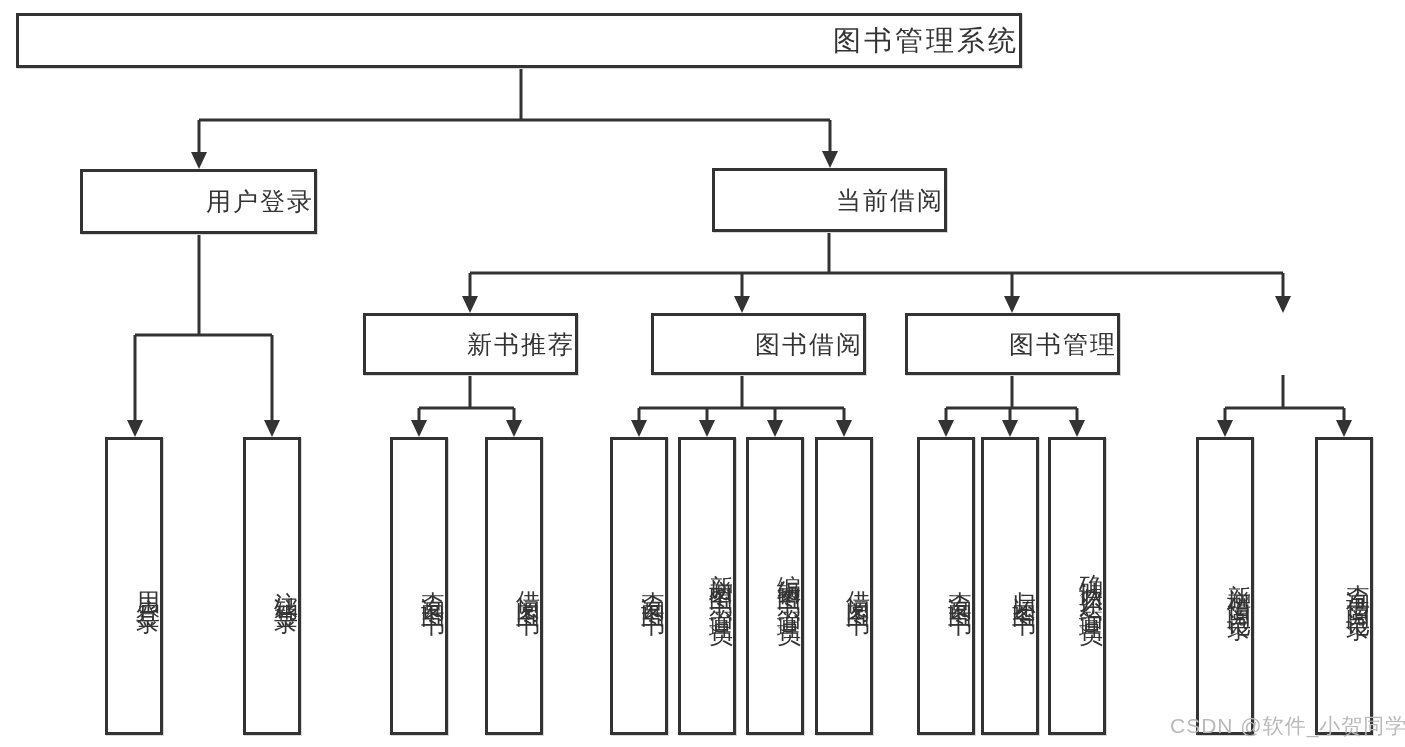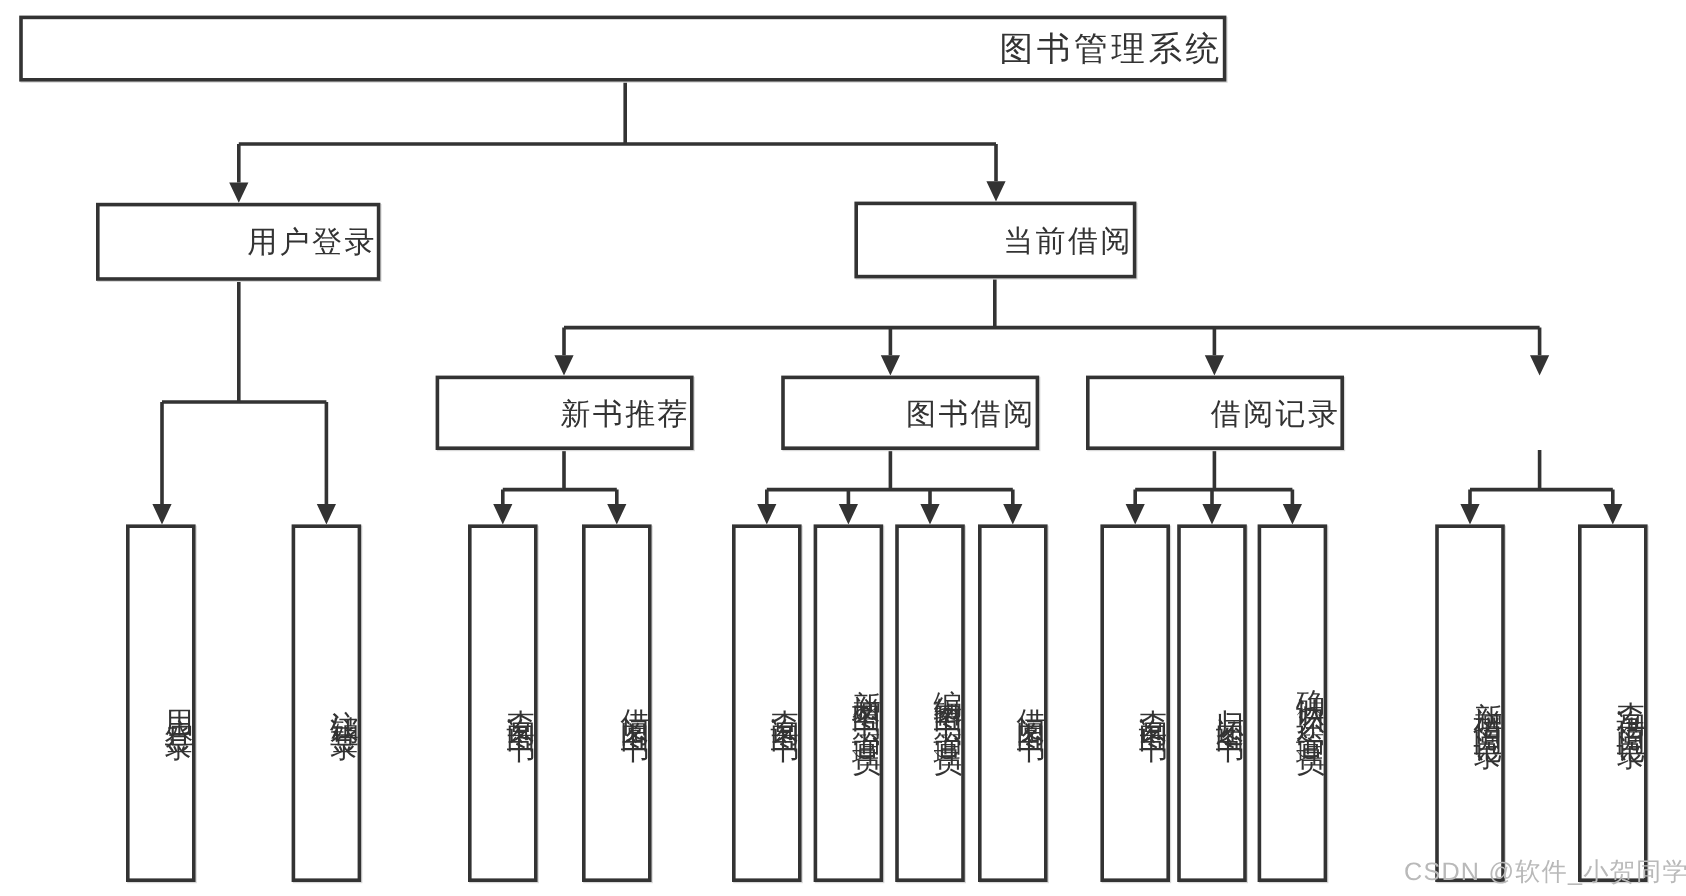--- a/index.html
+++ b/index.html
@@ -118,21 +118,21 @@
     <span class="h-label">当前借阅</span>
   </div>
 
   <div class="node lv3 n-newbook">
     <span class="h-label">新书推荐</span>
   </div>
   <div class="node lv3 n-borrow">
     <span class="h-label">图书借阅</span>
   </div>
   <div class="node lv3 n-current">
-    <span class="h-label">借阅记录</span>
+    <span class="h-label">图书管理</span>
   </div>
 
   <div class="node leaf lf-1">
     <span class="v-label">用户登录</span>
   </div>
   <div class="node leaf lf-2">
     <span class="v-label">注销登录</span>
   </div>
   <div class="node leaf lf-3">
     <span class="v-label">查询图书</span>

